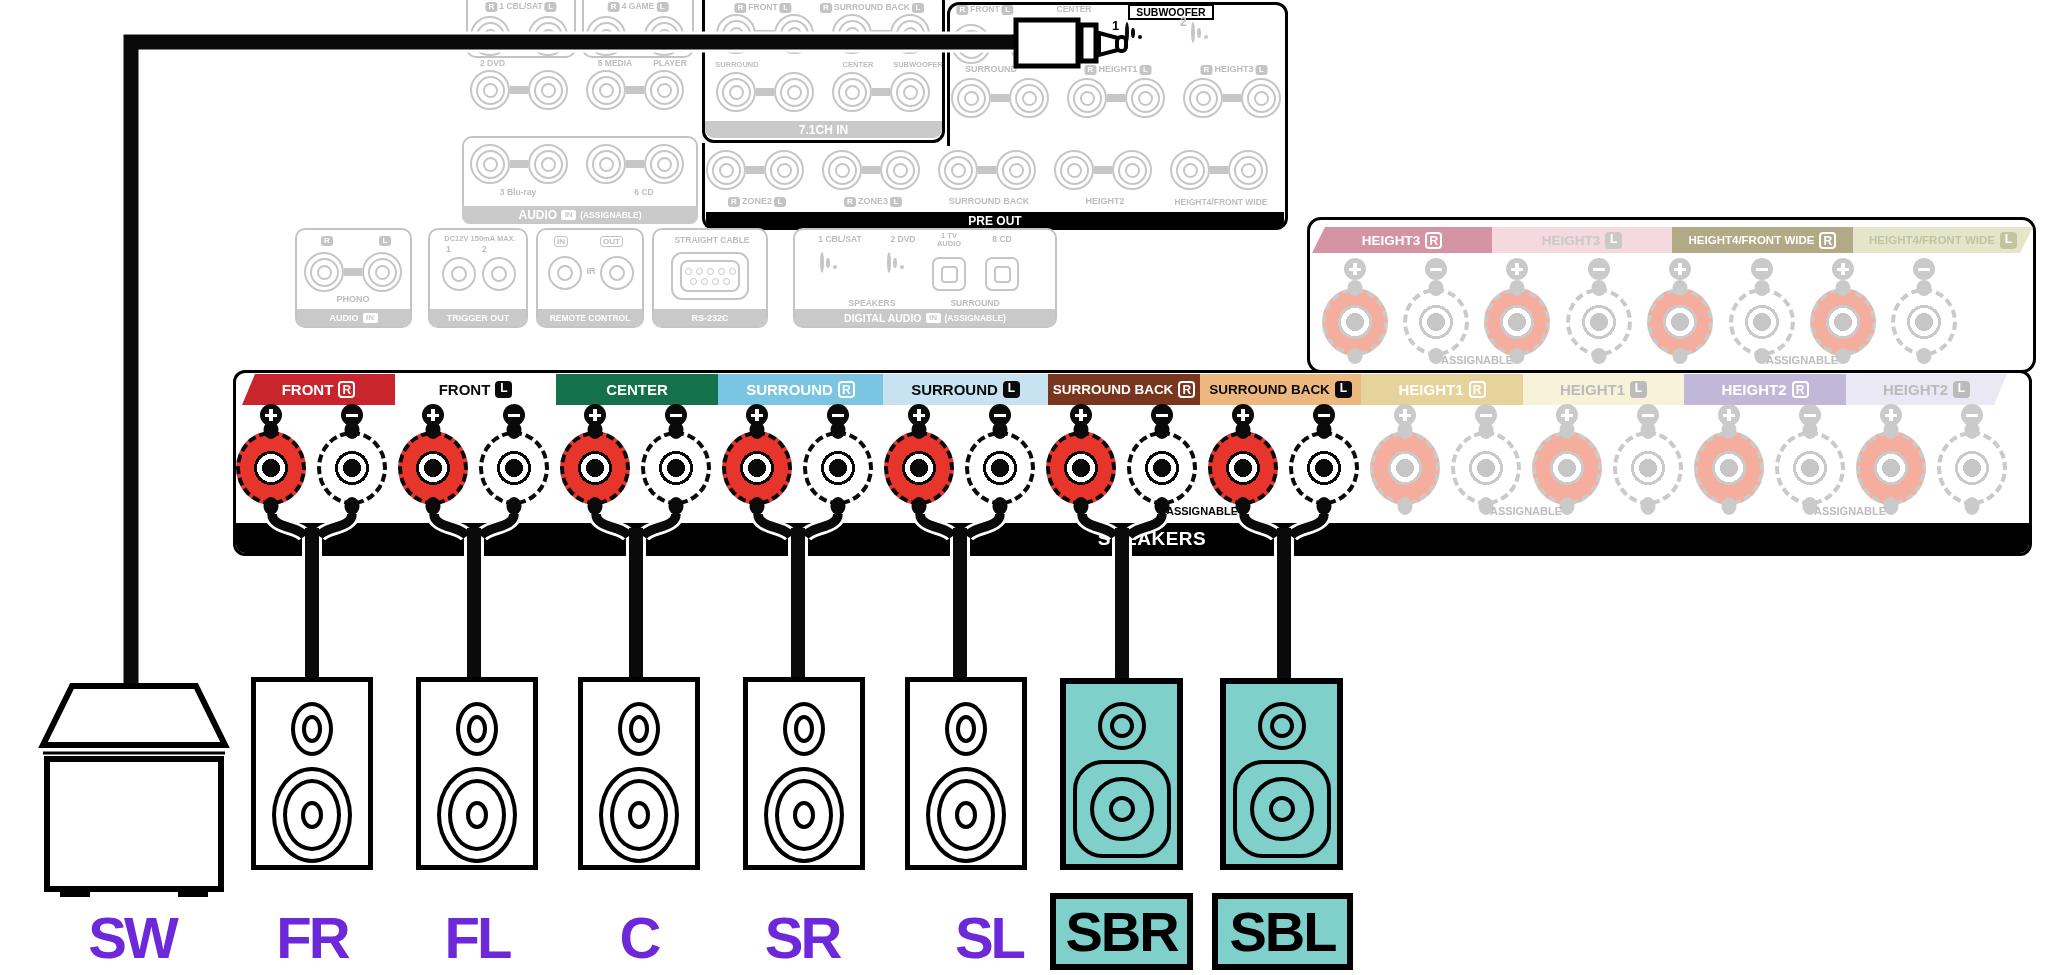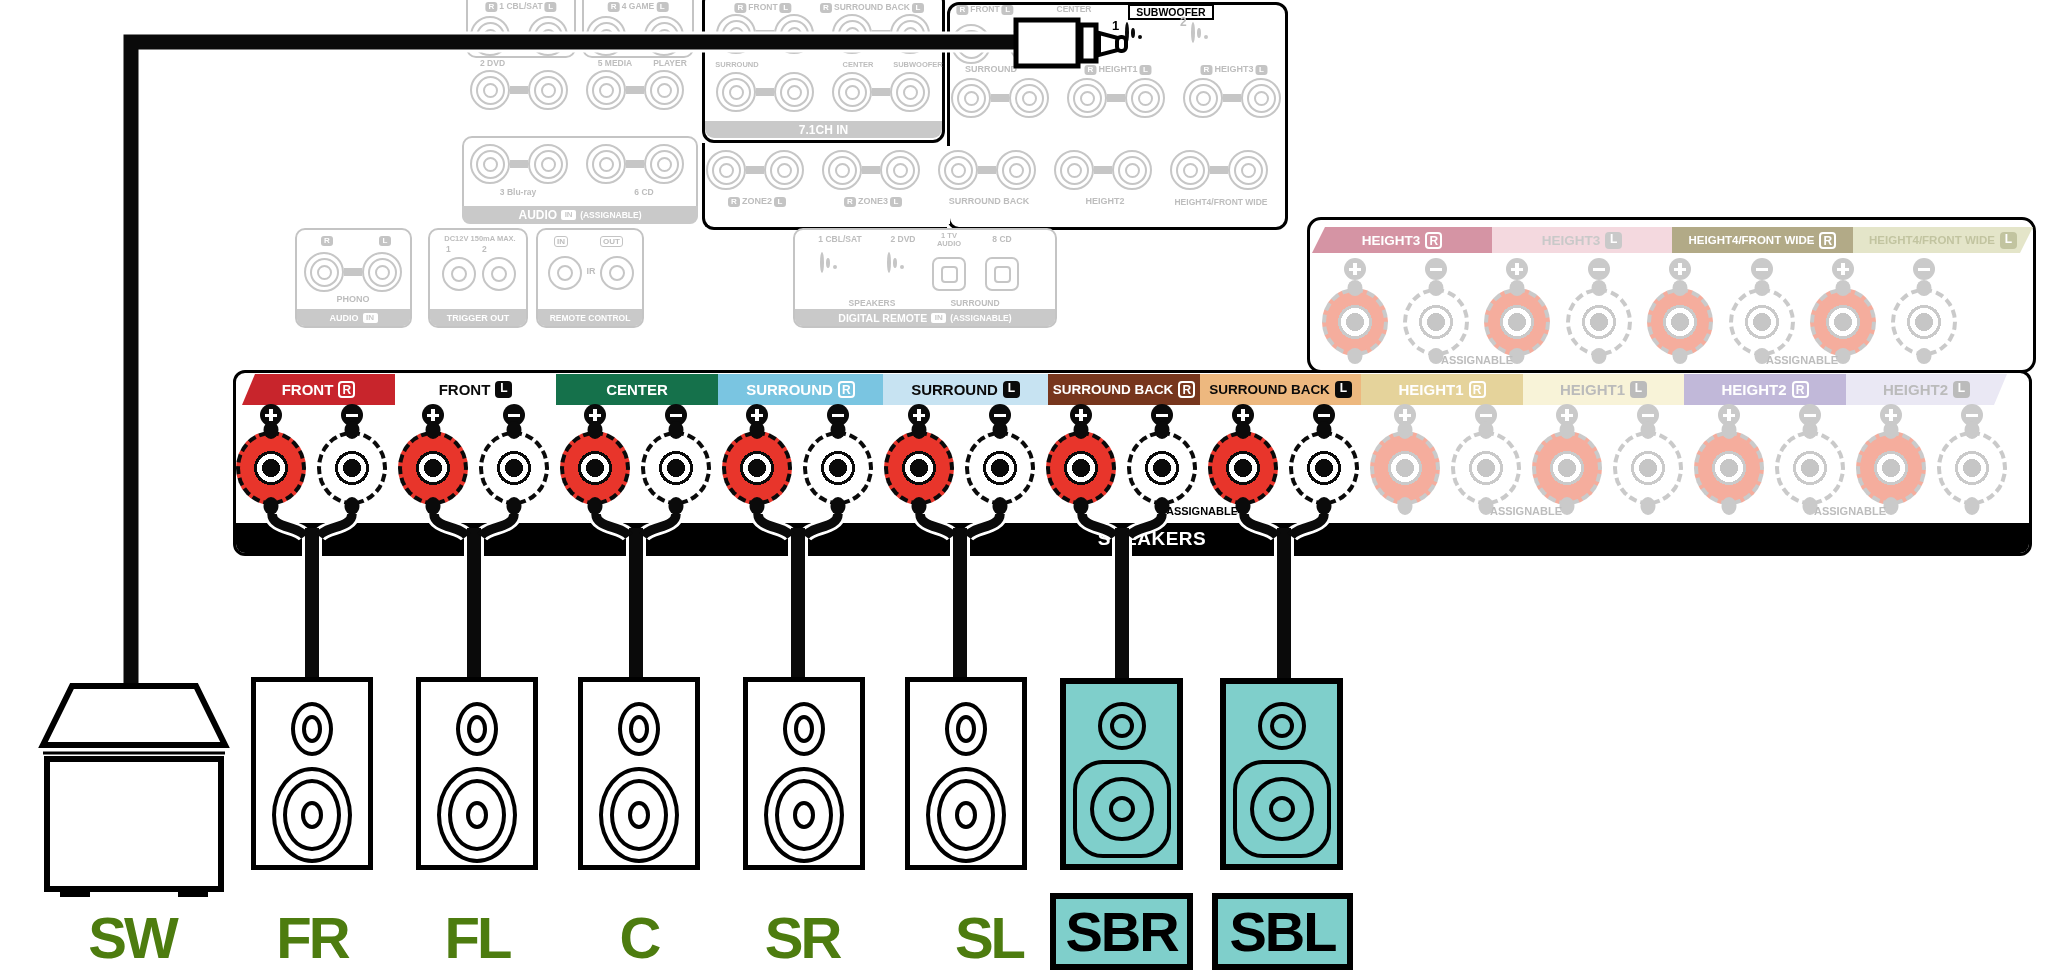--- a/index.html
+++ b/index.html
@@ -85,21 +85,21 @@
       display:grid;place-items:center}
   .wf2{box-sizing:border-box;width:58px;height:72px;border:4px solid #000;border-radius:50%;
       display:grid;place-items:center}
   .wf3{box-sizing:border-box;width:22px;height:28px;border:4px solid #000;border-radius:50%}
   .spk.hl{background:#7FCFCB;border-width:6px;top:678px;width:123px;height:192px}
   .spk.hl .tw{width:48px;height:48px;margin-top:18px}
   .spk.hl .tw2{width:24px;height:24px}
   .spk.hl .wf{width:98px;height:98px;border-radius:30px;margin-top:10px}
   .spk.hl .wf2{width:64px;height:64px}
   .spk.hl .wf3{width:26px;height:26px}
-  .slabel{position:absolute;top:904px;transform:translateX(-50%);font-size:58px;letter-spacing:-3px;color:#4d7c0f;white-space:nowrap}
+  .slabel{position:absolute;top:904px;transform:translateX(-50%);font-size:58px;letter-spacing:-3px;color:#6d28d9;white-space:nowrap}
   .sbox{position:absolute;top:893px;height:77px;background:#7FCFCB;border:6px solid #000;box-sizing:border-box;
         display:flex;align-items:center;justify-content:center;font-size:56px;letter-spacing:-2px;color:#000}
   .assign{position:absolute;font-size:11px;white-space:nowrap}
   svg{position:absolute;left:0;top:0}
 </style>
 </head>
 <body>
 
 <div id="canvas">
 
@@ -252,20 +252,23 @@
   <div class="pr" style="left:1170px;top:150px">
       <i class="rca"></i>
       <i class="lnk"></i>
       <i class="rca"></i>
     </div>
   <div class="abs gt f9 ctr" style="left:757px;top:196px"><span class="gb">R</span><span>ZONE2</span><span class="gb">L</span></div>
   <div class="abs gt f9 ctr" style="left:873px;top:196px"><span class="gb">R</span><span>ZONE3</span><span class="gb">L</span></div>
   <span class="abs gt f9 ctr" style="left:989px;top:196px">SURROUND BACK</span>
   <span class="abs gt f9 ctr" style="left:1105px;top:196px">HEIGHT2</span>
   <span class="abs gt f8 ctr" style="left:1221px;top:197px">HEIGHT4/FRONT WIDE</span>
+  <div class="abs" style="left:706px;top:212px;width:578px;height:17px;background:#000;color:#fff;border-radius:0 0 8px 8px;display:flex;align-items:center;justify-content:center;font-size:12px">
+      <span>PRE OUT</span>
+    </div>
 
   
   <div class="iob" style="left:295px;width:117px">
     <span class="gb abs" style="left:22px;top:6px">R</span>
     <span class="gb abs" style="left:80px;top:6px">L</span>
     <div class="pr" style="left:7px;top:22px">
         <i class="rca"></i>
         <i class="lnk"></i>
         <i class="rca"></i>
       </div>
@@ -286,35 +289,58 @@
       </div>
   </div>
   <div class="iob" style="left:536px;width:108px">
     <span class="obx abs" style="left:16px;top:6px">IN</span>
     <span class="obx abs" style="left:62px;top:6px">OUT</span>
     <i class="sj" style="left:10px;top:26px"></i>
     <span class="abs gt f9 ctr" style="left:53px;top:36px">IR</span>
     <i class="sj" style="left:62px;top:26px"></i>
     <div class="gbar" style="font-size:8.5px">
         <span>REMOTE CONTROL</span>
+      </div>
+  </div>
+  <div class="iob" style="left:652px;width:116px">
+    <span class="abs gt f8 ctr" style="left:58px;top:5px">STRAIGHT CABLE</span>
+    <div class="db9" style="left:17px;top:22px">
+      <div class="db9i">
+        <div class="drow">
+            <i class="dot"></i>
+            <i class="dot"></i>
+            <i class="dot"></i>
+            <i class="dot"></i>
+            <i class="dot"></i>
+          </div>
+        <div class="drow">
+            <i class="dot"></i>
+            <i class="dot"></i>
+            <i class="dot"></i>
+            <i class="dot"></i>
+          </div>
+      </div>
+    </div>
+    <div class="gbar">
+        <span>RS-232C</span>
       </div>
   </div>
   <div class="iob" style="left:793px;width:264px">
     <span class="abs gt f8 ctr" style="left:45px;top:4px">1 CBL/SAT</span>
     <span class="abs gt f8 ctr" style="left:108px;top:4px">2 DVD</span>
     <span class="abs gt ctr" style="left:154px;top:2px;font-size:7.5px;white-space:normal;width:40px;text-align:center;line-height:8px">1 TV AUDIO</span>
     <span class="abs gt f8 ctr" style="left:207px;top:4px">8 CD</span>
     <i class="rca abs" style="left:25px;top:24px"></i>
     <i class="rca abs" style="left:88px;top:24px"></i>
     <i class="opt" style="left:137px;top:27px"></i>
     <i class="opt" style="left:190px;top:27px"></i>
     <span class="abs gt f8 ctr" style="left:77px;top:68px">SPEAKERS</span>
     <span class="abs gt f8 ctr" style="left:180px;top:68px">SURROUND</span>
     <div class="gbar">
-        <span style="font-size:10.5px">DIGITAL REMOTE</span>
+        <span style="font-size:10.5px">DIGITAL AUDIO</span>
         <span class="wb">IN</span>
         <span class="f8">(ASSIGNABLE)</span>
       </div>
   </div>
 
   
   <div class="blkbox" style="left:1307px;top:217px;width:729px;height:156px;border-radius:14px"></div>
   <div class="slab2 slant-l" style="left: 1312px; width: 180px; background-color: rgb(213, 148, 164); color: rgb(255, 255, 255);">
       <span>HEIGHT3</span>
       <span class="bdg outline">R</span>

